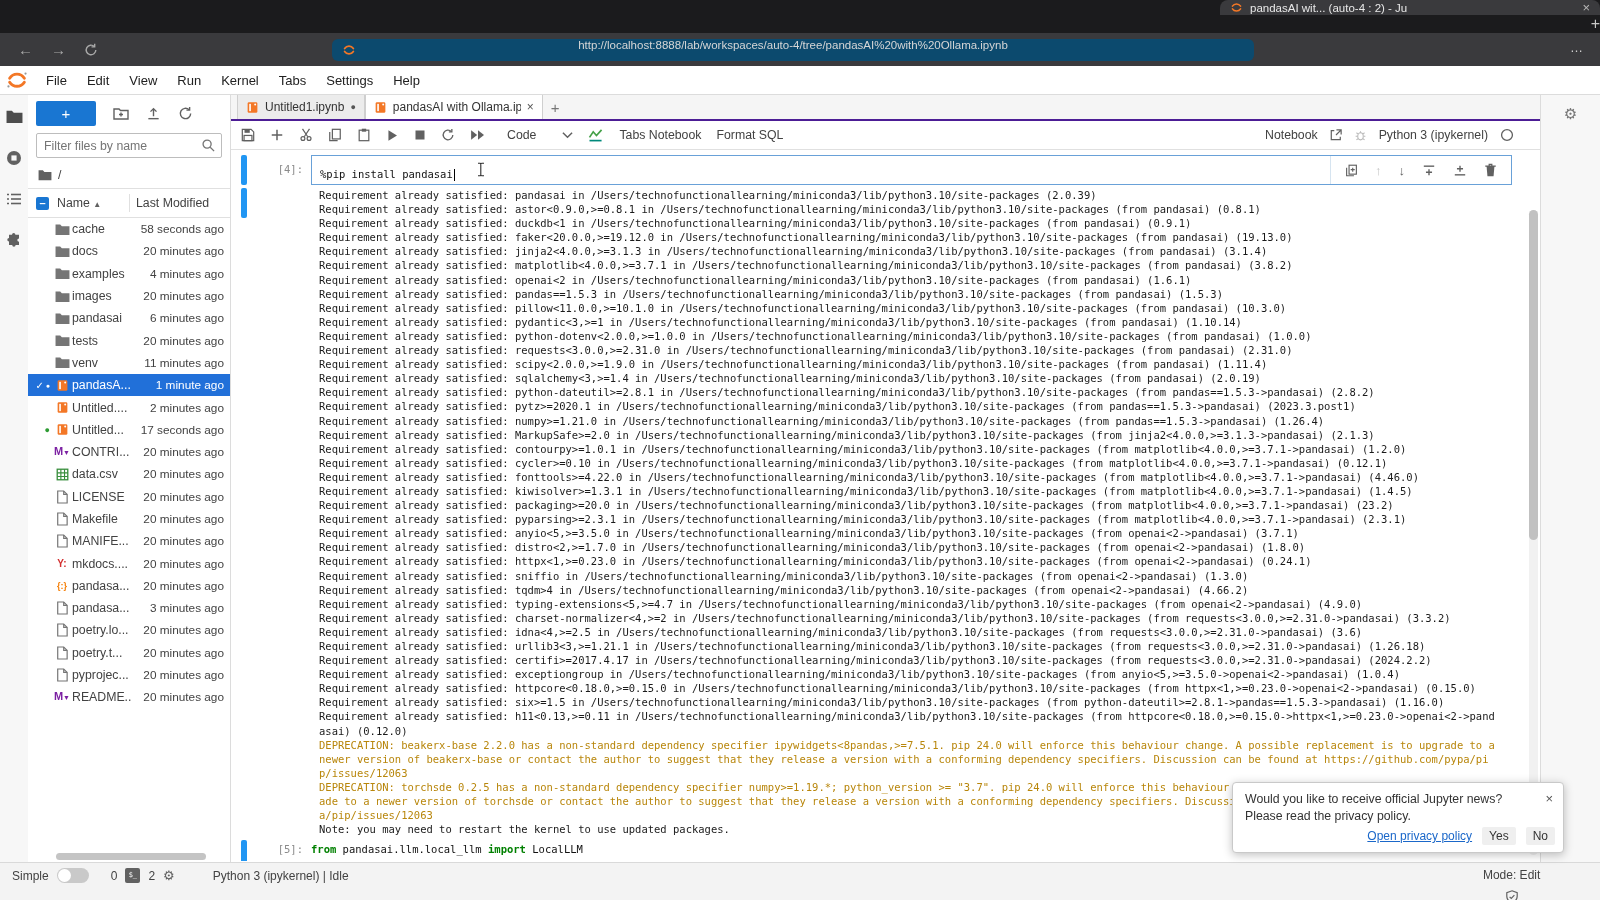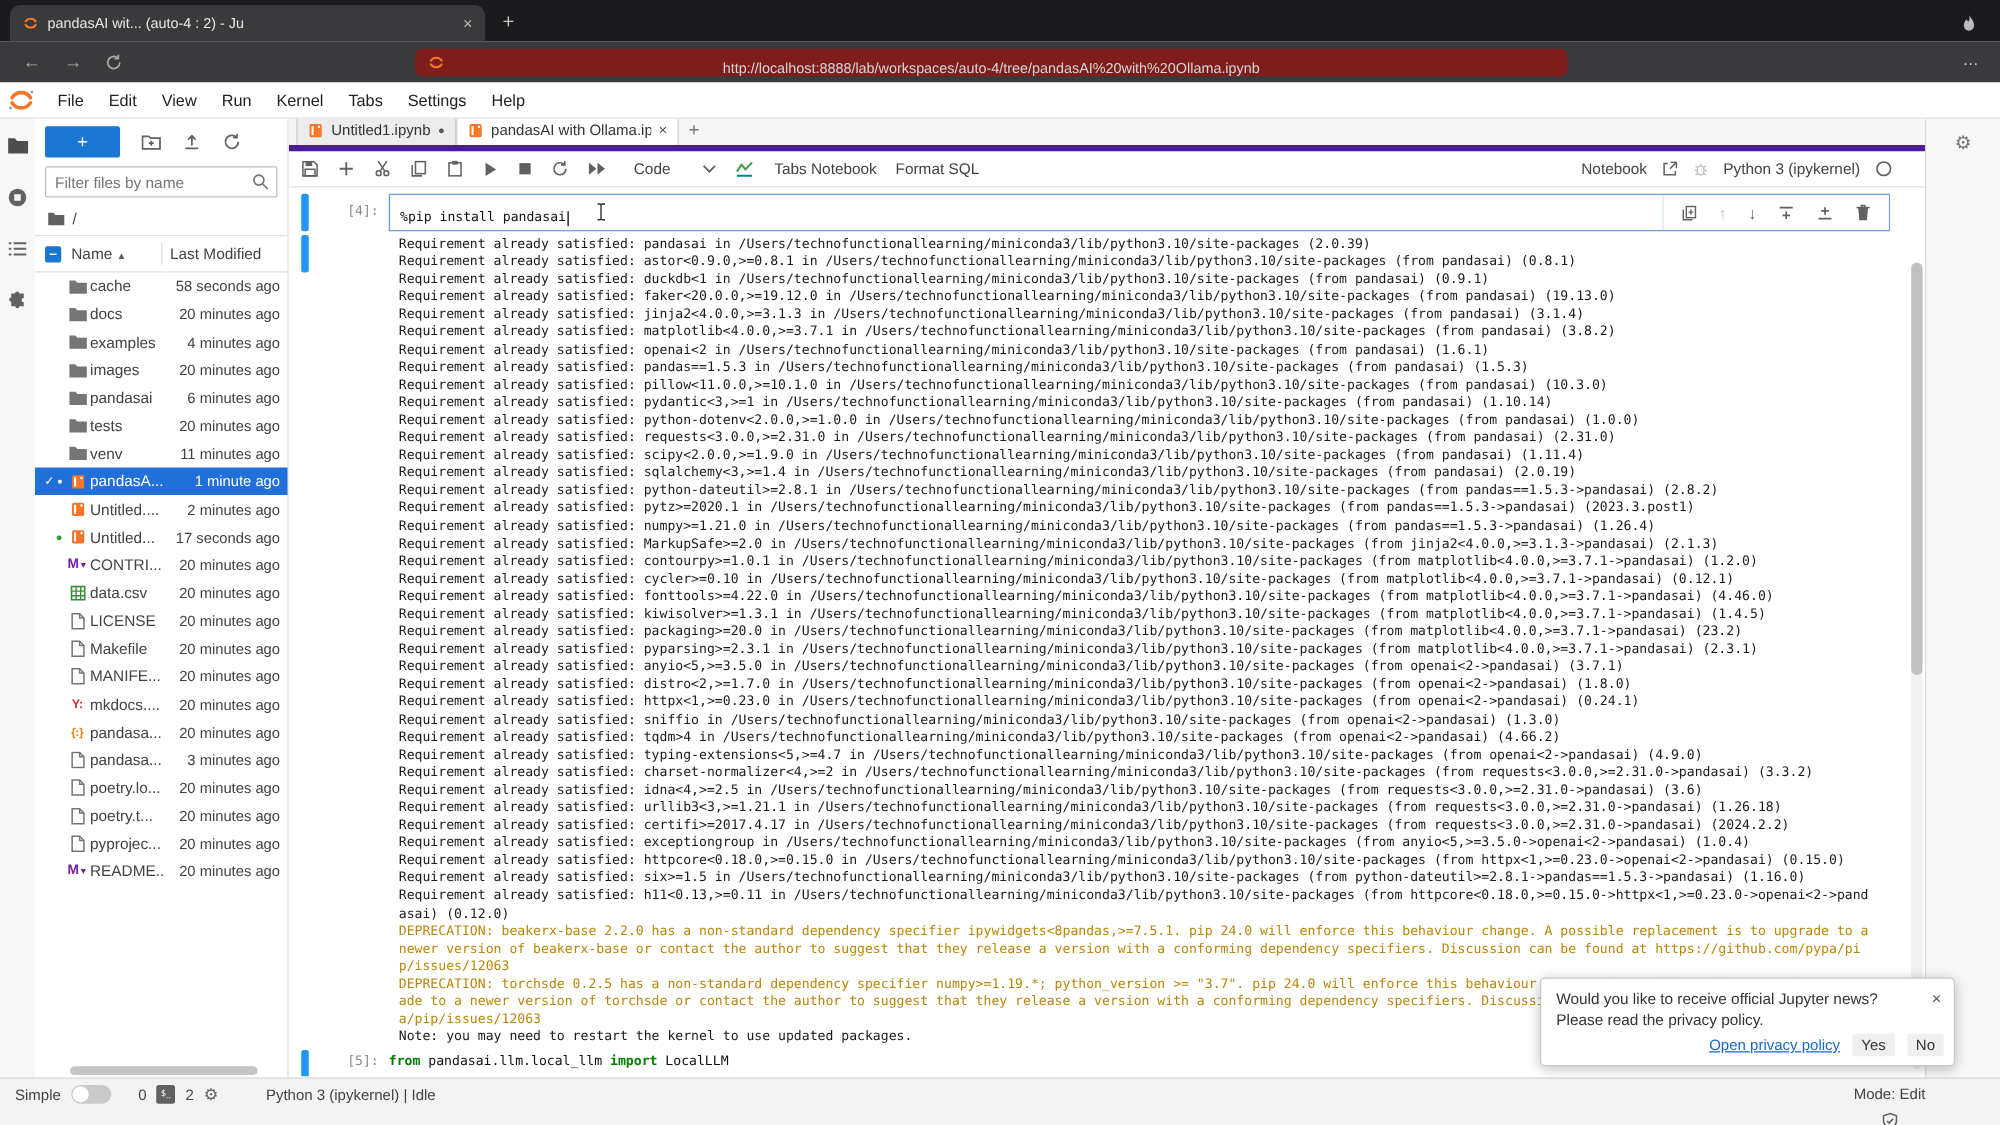--- a/index.html
+++ b/index.html
@@ -2,29 +2,29 @@
 <html style="--accent: #1976d2; --selection: #2170d9; --warn: #b8860b; --kw: #008000;"><head>
 <meta charset="utf-8">
 <style>
   * { margin:0; padding:0; box-sizing:border-box; }
   html,body { width:1600px; height:900px; overflow:hidden; }
   body { position:relative; font-family:"Liberation Sans", sans-serif; background:#fff; color:#212121; }
   .mono { font-family:"DejaVu Sans Mono", monospace; }
   svg { display:block; }
 
   
-  #tabstrip { position:absolute; left:0; top:0; width:1600px; height:33px; background:#1b1b1d; display:flex; align-items:flex-end; }
+  #tabstrip { position:absolute; left:0; top:0; width:1600px; height:33px; background:#1b1b1d; display:flex; align-items:flex-end;flex-direction:column; }
   .btab { width:380px; height:29px; margin-left:8px; background:#3a3a3d; border-radius:8px 8px 0 0; display:flex; align-items:center; padding:0 10px; gap:7px; }
   .btab-title { color:#e8e8e8; font-size:11.5px; flex:1; white-space:nowrap; overflow:hidden; }
   .btab-close { color:#b9b9b9; font-size:13px; }
   .newtab { color:#c7c7c7; font-size:16px; margin:0 0 6px 14px; }
   .flame { margin-left:auto; margin-right:18px; margin-bottom:6px; }
   #btoolbar { position:absolute; left:0; top:33px; width:1600px; height:33px; background:#3a3a3d; display:flex; align-items:center; }
   .navbtn { color:#a9a9a9; font-size:15px; margin-left:18px; }
-  #urlbar { position:absolute; left:332px; top:39px; width:922px; height:22px; background:#7f1d1d; border-radius:6px; display:flex; align-items:flex-end; justify-content:center; }
+  #urlbar { position:absolute; left:332px; top:39px; width:922px; height:22px; background:#0c4a6e; border-radius:6px; display:flex; align-items:flex-start; justify-content:center; }
   #urlbar .fav { position:absolute; left:10px; top:4px; }
   #url-text { color:#d6d6d6; font-size:11.5px; white-space:nowrap; }
   #overflow-dots { position:absolute; right:16px; top:40px; color:#cfcfcf; font-size:13px; letter-spacing:1px; }
 
   
   #menubar { position:absolute; left:0; top:66px; width:1600px; height:29px; background:#fff; border-bottom:1px solid #dcdcdc; display:flex; align-items:center; }
   #menubar .logo { margin:0 8px 0 6px; }
   .menu-item { font-size:13px; color:#212121; padding:0 10px; }
 
   
@@ -48,21 +48,21 @@
   .frow { display:flex; align-items:center; height:22.3px; padding-right:6px; color:#424242; }
   .frow .gut { width:24px; display:flex; align-items:center; justify-content:flex-end; gap:2px; padding-right:2px; }
   .frow .fic { width:20px; display:flex; align-items:center; justify-content:center; }
   .frow .fname { flex:1; white-space:nowrap; overflow:hidden; }
   .frow .fmod { width:92px; text-align:right; font-size:11.8px; }
   .frow.sel { background:var(--selection); color:#fff; }
   #sb-hscroll { position:absolute; bottom:2px; left:28px; width:150px; height:7px; background:#c4c4c4; border-radius:4px; }
 
   
   #notebook { flex:1; position:relative; background:#fff; overflow:hidden; }
-  #nb-tabbar { height:26px; background:#f5f5f5; border-bottom:5px solid #4c1d95; display:flex; align-items:flex-end; padding-left:6px; }
+  #nb-tabbar { height:26px; background:#f5f5f5; border-bottom:2px solid #4c1d95; display:flex; align-items:flex-end; padding-left:6px; }
   .nbtab { height:25px; display:flex; align-items:center; gap:6px; padding:0 8px; border:1px solid #cfcfcf; border-bottom:none; font-size:12px; color:#333; background:#ececec; max-width:178px; }
   .nbtab.active { background:#fff; }
   .nbtab .lbl { white-space:nowrap; overflow:hidden; max-width:128px; }
   .nbtab .dirty { font-size:9px; color:#555; }
   .nbtab .x { color:#555; font-size:12px; }
   .nbtab-plus { color:#757575; font-size:15px; margin:0 0 3px 8px; }
   #nb-toolbar { height:29px; border-bottom:1px solid #e0e0e0; display:flex; align-items:center; padding:0 10px; gap:15px; }
   #nb-toolbar .sp { flex:1; }
   #nb-toolbar .txt { font-size:12.3px; color:#424242; }
   #celltype { display:flex; align-items:center; gap:26px; margin-left:6px; }

